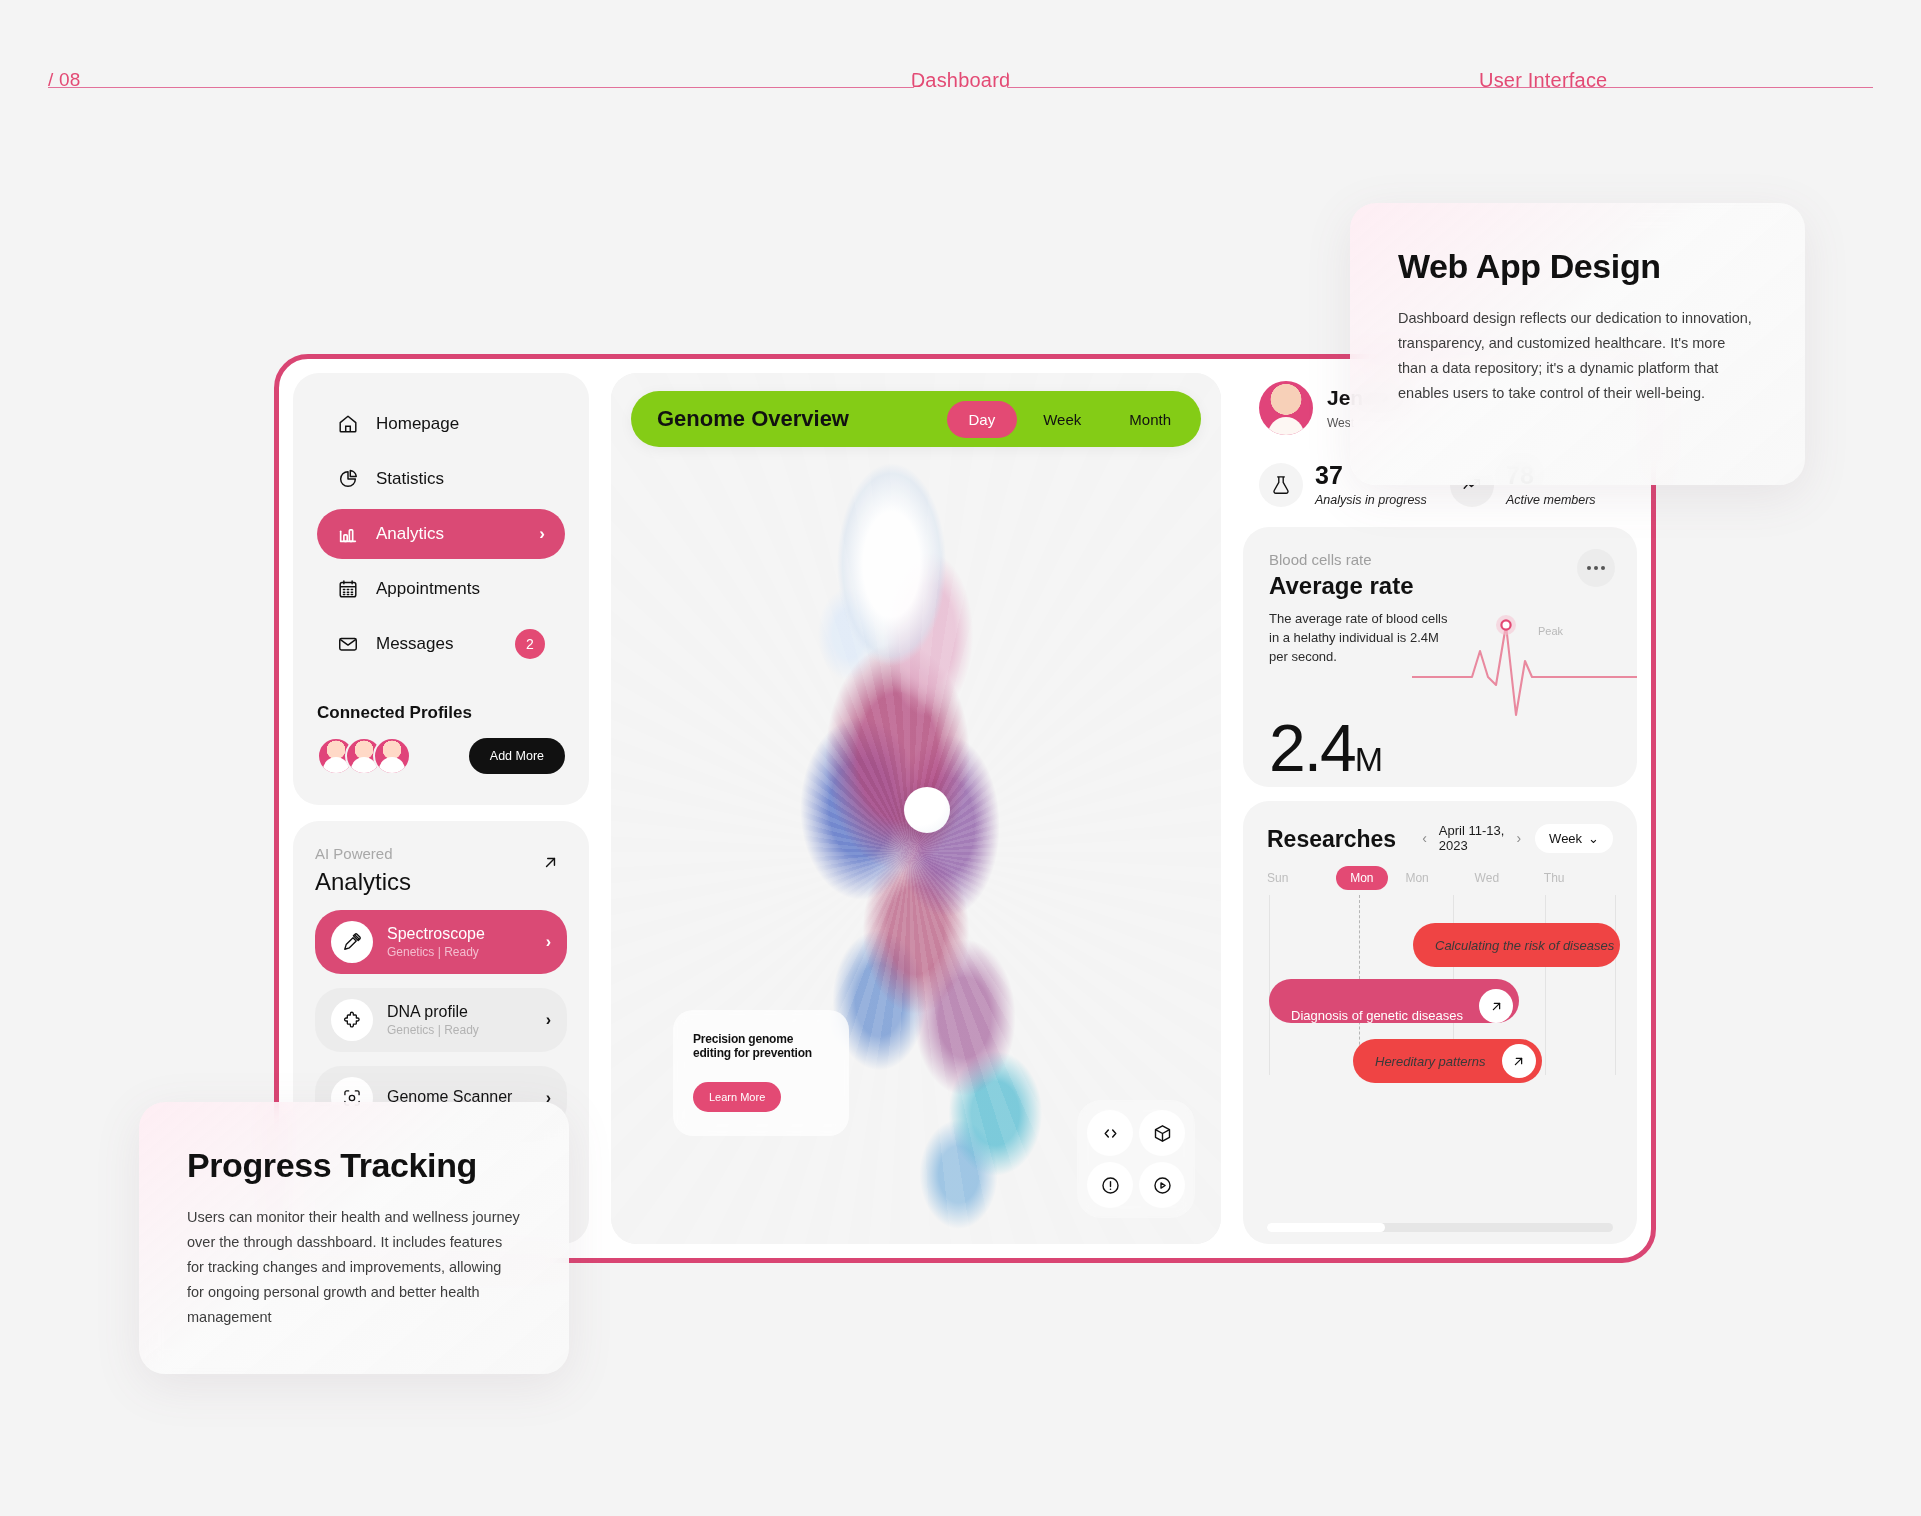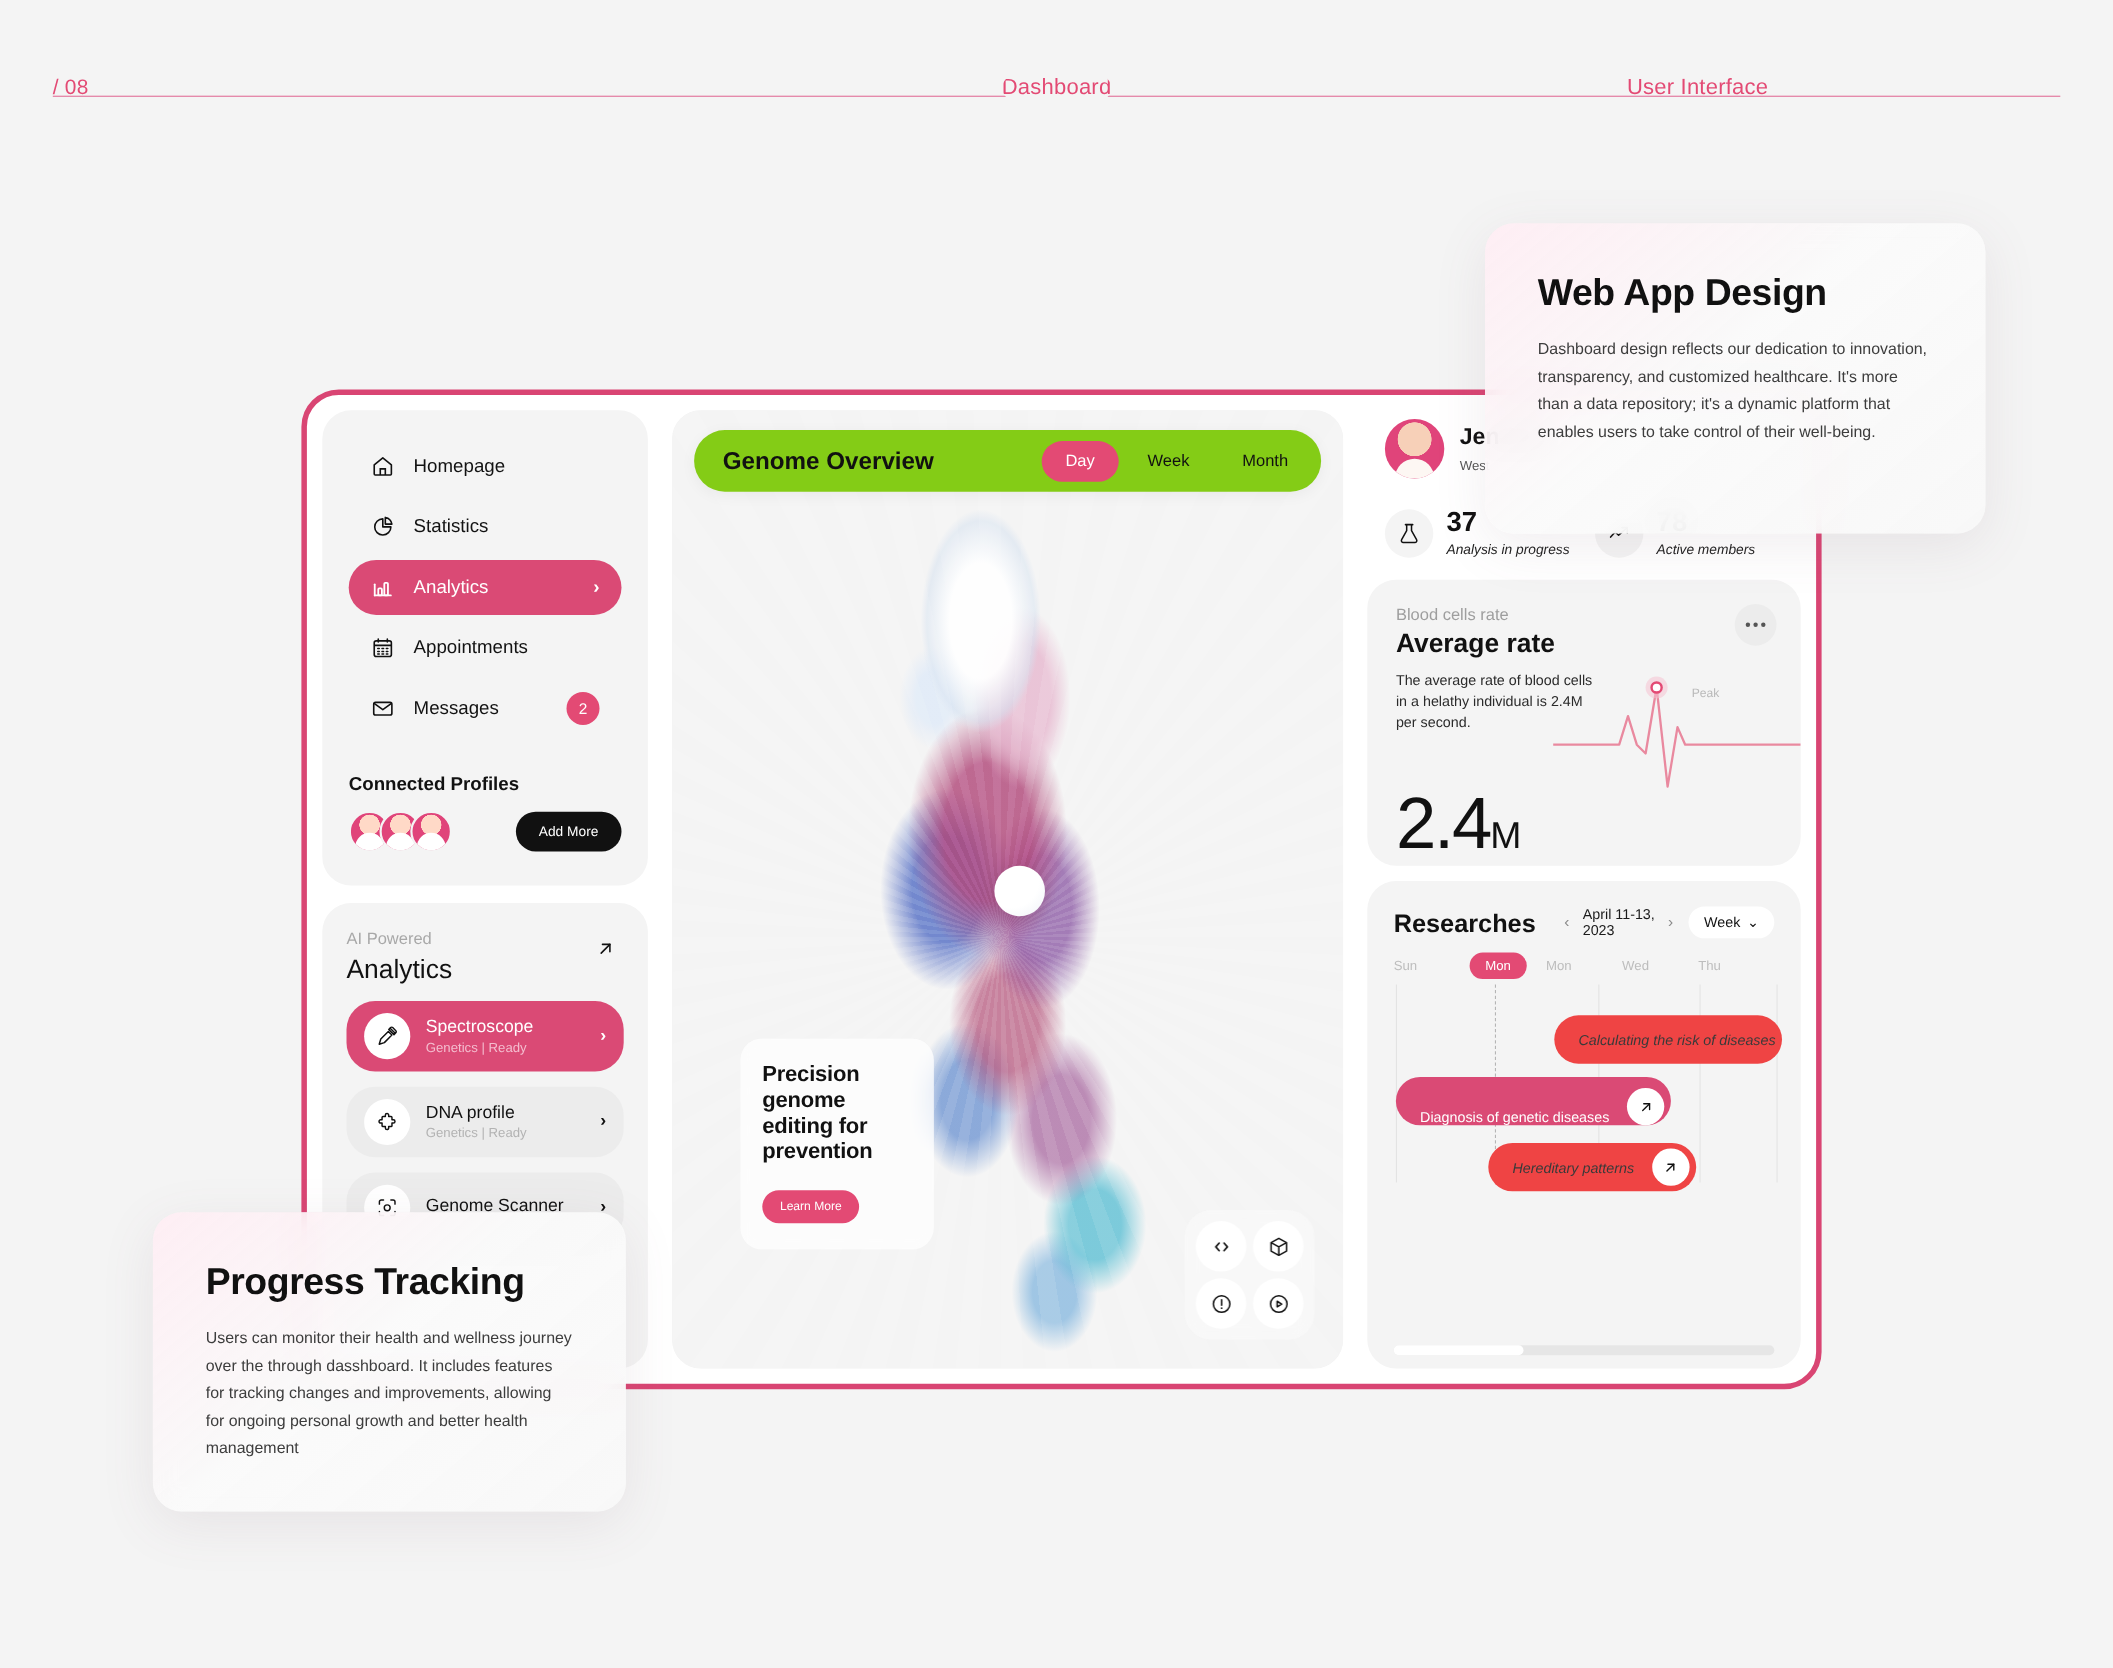--- a/index.html
+++ b/index.html
@@ -144,21 +144,21 @@
     position:absolute;left:calc(50% - 12px);top:47.5%;width:46px;height:46px;border-radius:50%;
     background:radial-gradient(circle at 35% 30%, #fff 0 55%, #eef2f7 100%);
     box-shadow:0 4px 16px rgba(0,0,0,.12);
   }
 
   .promo{
     position:absolute;left:62px;bottom:108px;width:176px;
     background:rgba(255,255,255,.72);backdrop-filter:blur(7px);
     border-radius:20px;padding:22px 20px 24px;
   }
-  .promo h3{ font-size:20px;line-height:1.18;font-weight:700;letter-spacing:-.2px; }
+  .promo h3{ font-size:12px;line-height:1.18;font-weight:700;letter-spacing:-.2px; }
   .promo button{
     margin-top:22px;background:#e34a74;color:#fff;border:none;border-radius:15px;
     padding:9px 16px;font-size:11px;font-family:inherit;cursor:pointer;
   }
 
   .ctrls{
     position:absolute;right:26px;bottom:26px;width:118px;
     background:rgba(255,255,255,.34);backdrop-filter:blur(8px);border-radius:24px;
     padding:10px;display:grid;grid-template-columns:1fr 1fr;gap:6px;
   }

